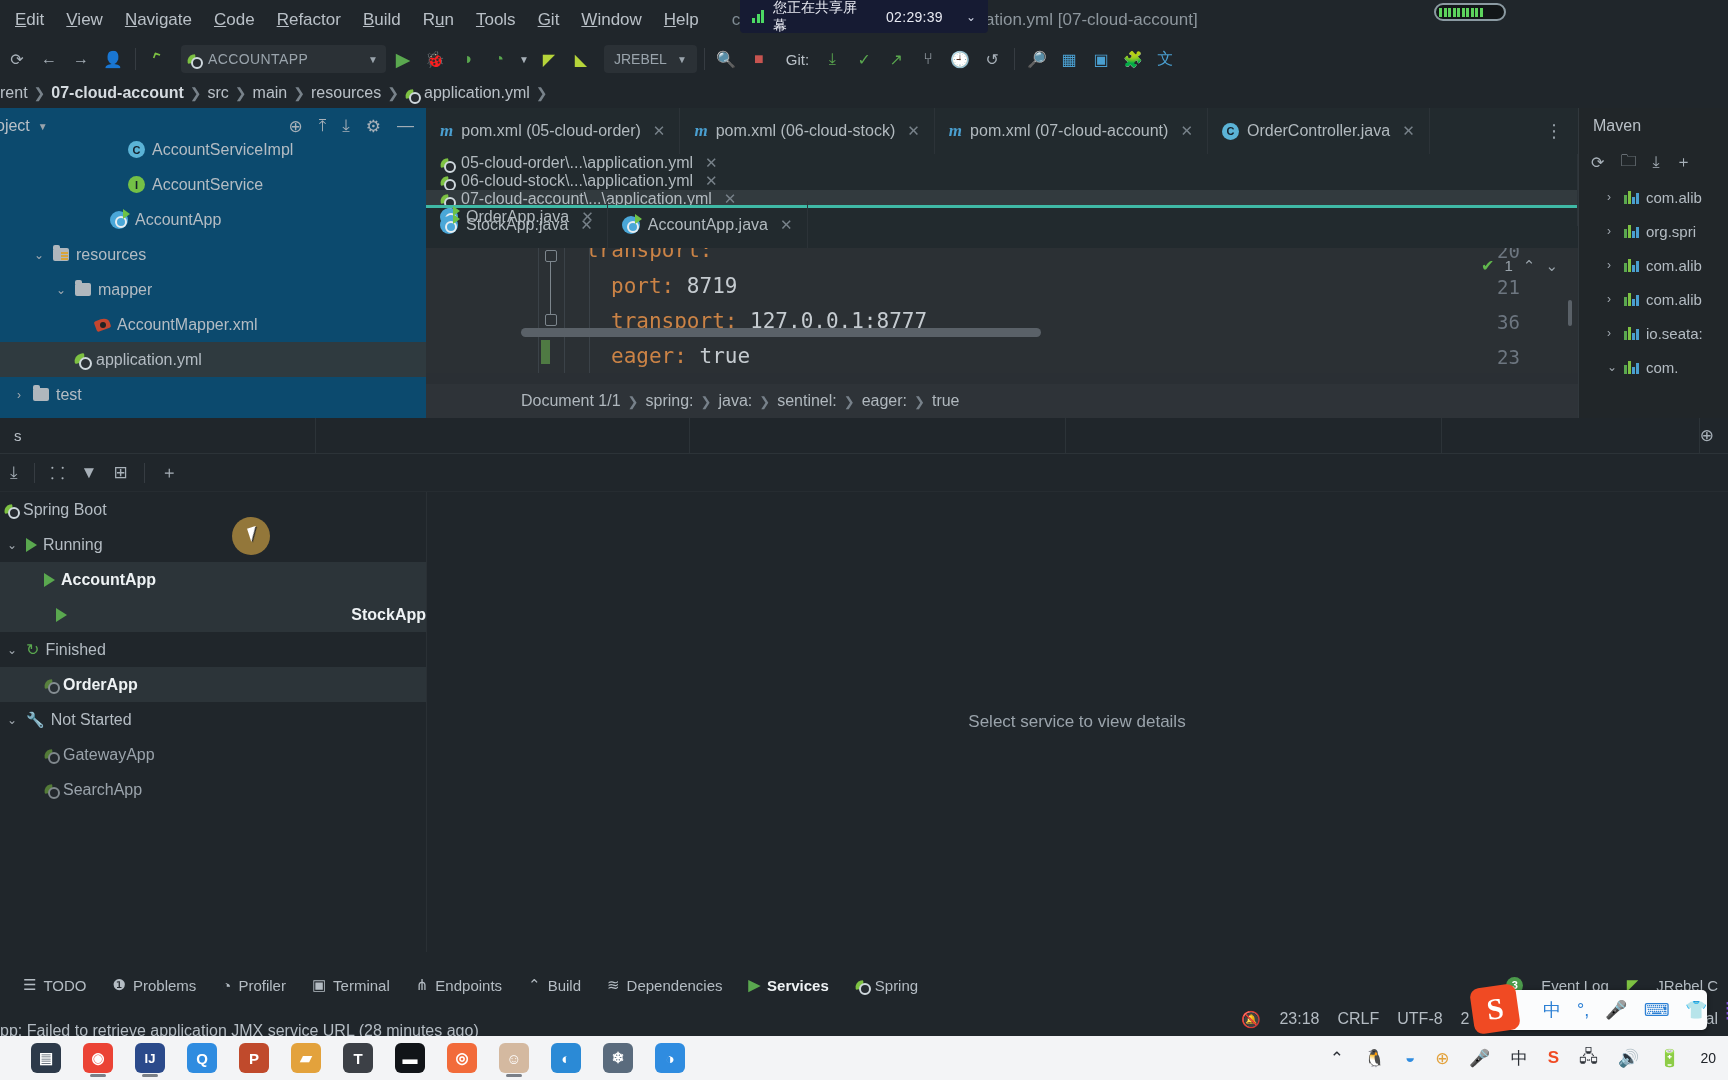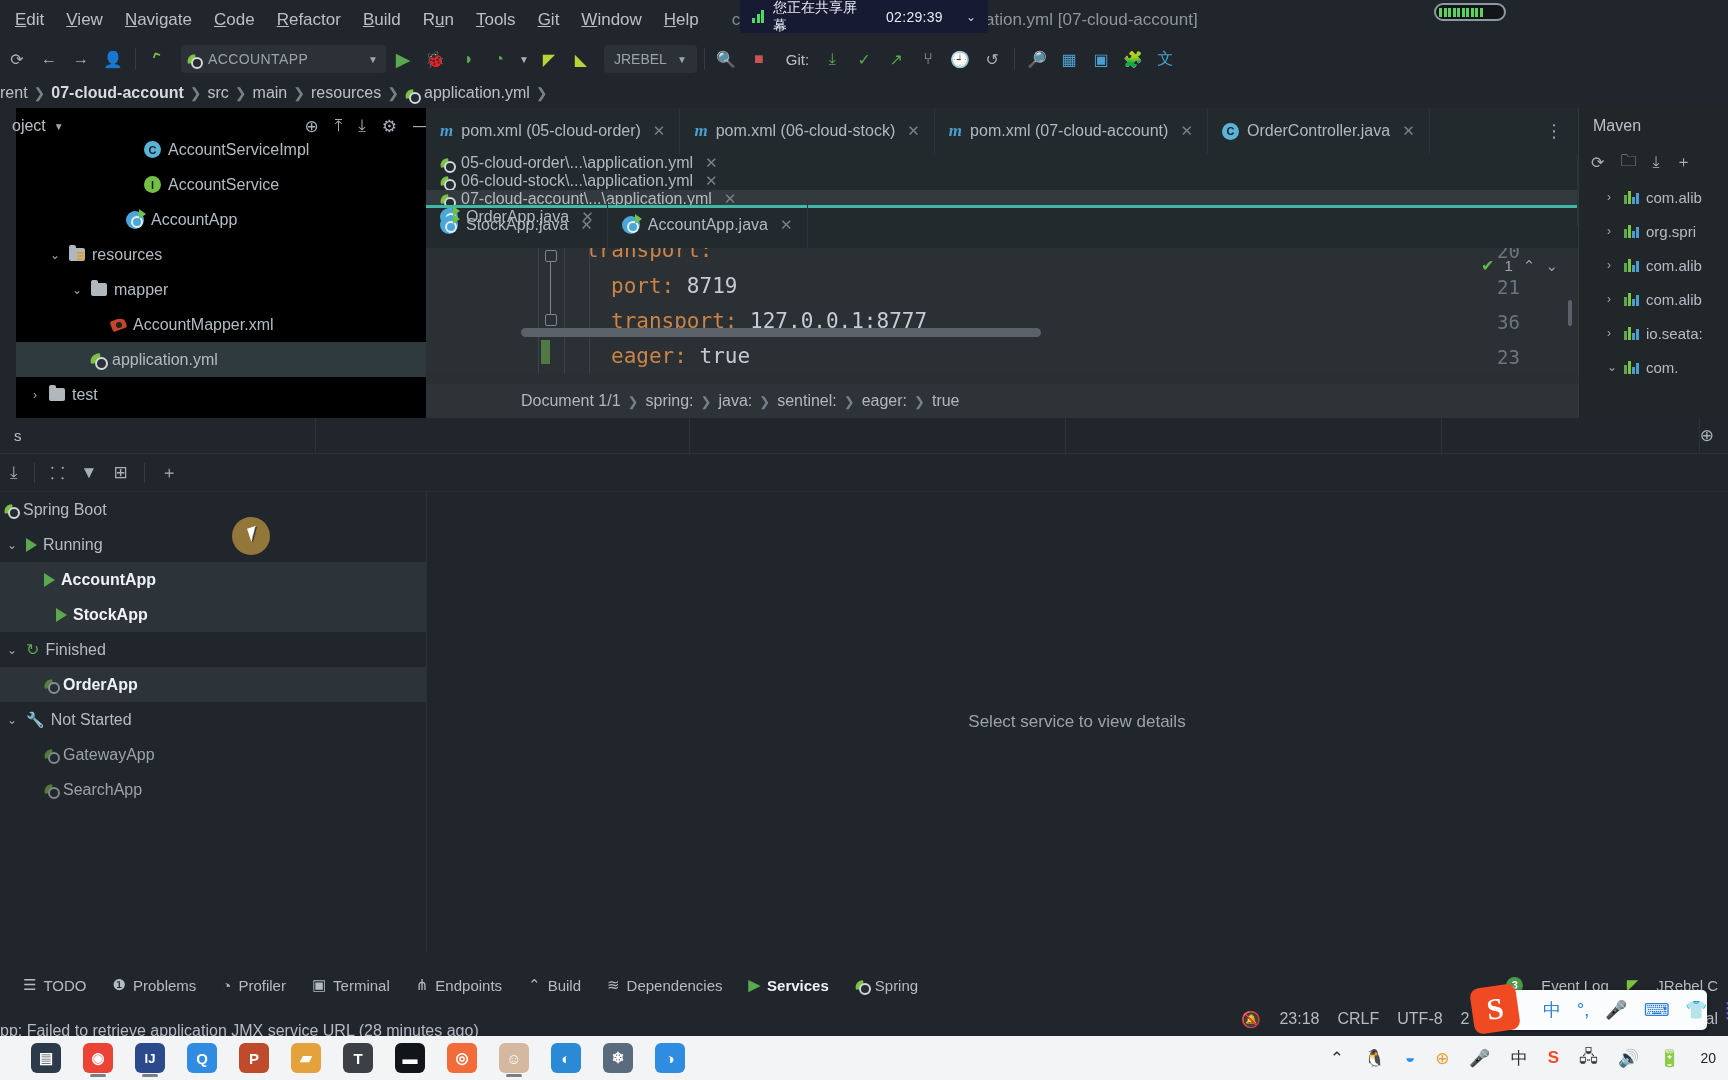--- a/index.html
+++ b/index.html
@@ -108,22 +108,22 @@
     position: absolute; top: 78px; left: 0; width: 1728px; height: 30px;
     display: flex; align-items: center; gap: 6px; padding-left: 0px;
     color: #b9c0c7; font-size: 16px; background: #20262b;
   }
   .crumbbar .cb { white-space: nowrap; text-align: right; }
   .crumbbar .sep { color: #78828a; font-size: 14px; }
   .crumbbar .bold { font-weight: bold; color: #d5dbe0; }
 
   
   .projpanel {
-    position: absolute; top: 108px; left: 16px; width: 426px; height: 310px;
-    background: #000000;
+    position: absolute; top: 108px; left: 0; width: 426px; height: 310px;
+    background: #0c4a6e;
   }
   .projhead {
     height: 36px; display: flex; align-items: center; padding-left: 0px;
     color: #b9c0c7; font-size: 16px; gap: 8px;
   }
   .projhead .title { margin-left: -4px; }
   .projhead .caret { font-size: 10px; color: #9aa4ac; }
   .projhead .icons { margin-left: auto; display: flex; align-items: center; gap: 16px; padding-right: 12px; }
   .projhead .icons span { color: #a7b0b8; font-size: 17px; }
   .tree { font-size: 16px; color: #b4bcc3; }
@@ -681,21 +681,21 @@
           <span class="arrow">⌄</span>
           <span class="play"></span>
           <span>Running</span>
         </div>
 
         <div class="srow sel bold" style="padding-left:44px;">
           <span class="play"></span>
           <span>AccountApp</span>
         </div>
 
-        <div class="srow sel bold" style="padding-left:56px;">
+        <div class="srow sel bold" style="padding-left:56px;justify-content:space-between;">
           <span class="play"></span>
           <span>StockApp</span>
         </div>
 
         <div class="srow">
           <span class="arrow">⌄</span>
           <span class="rerun">↻</span>
           <span>Finished</span>
         </div>
 

